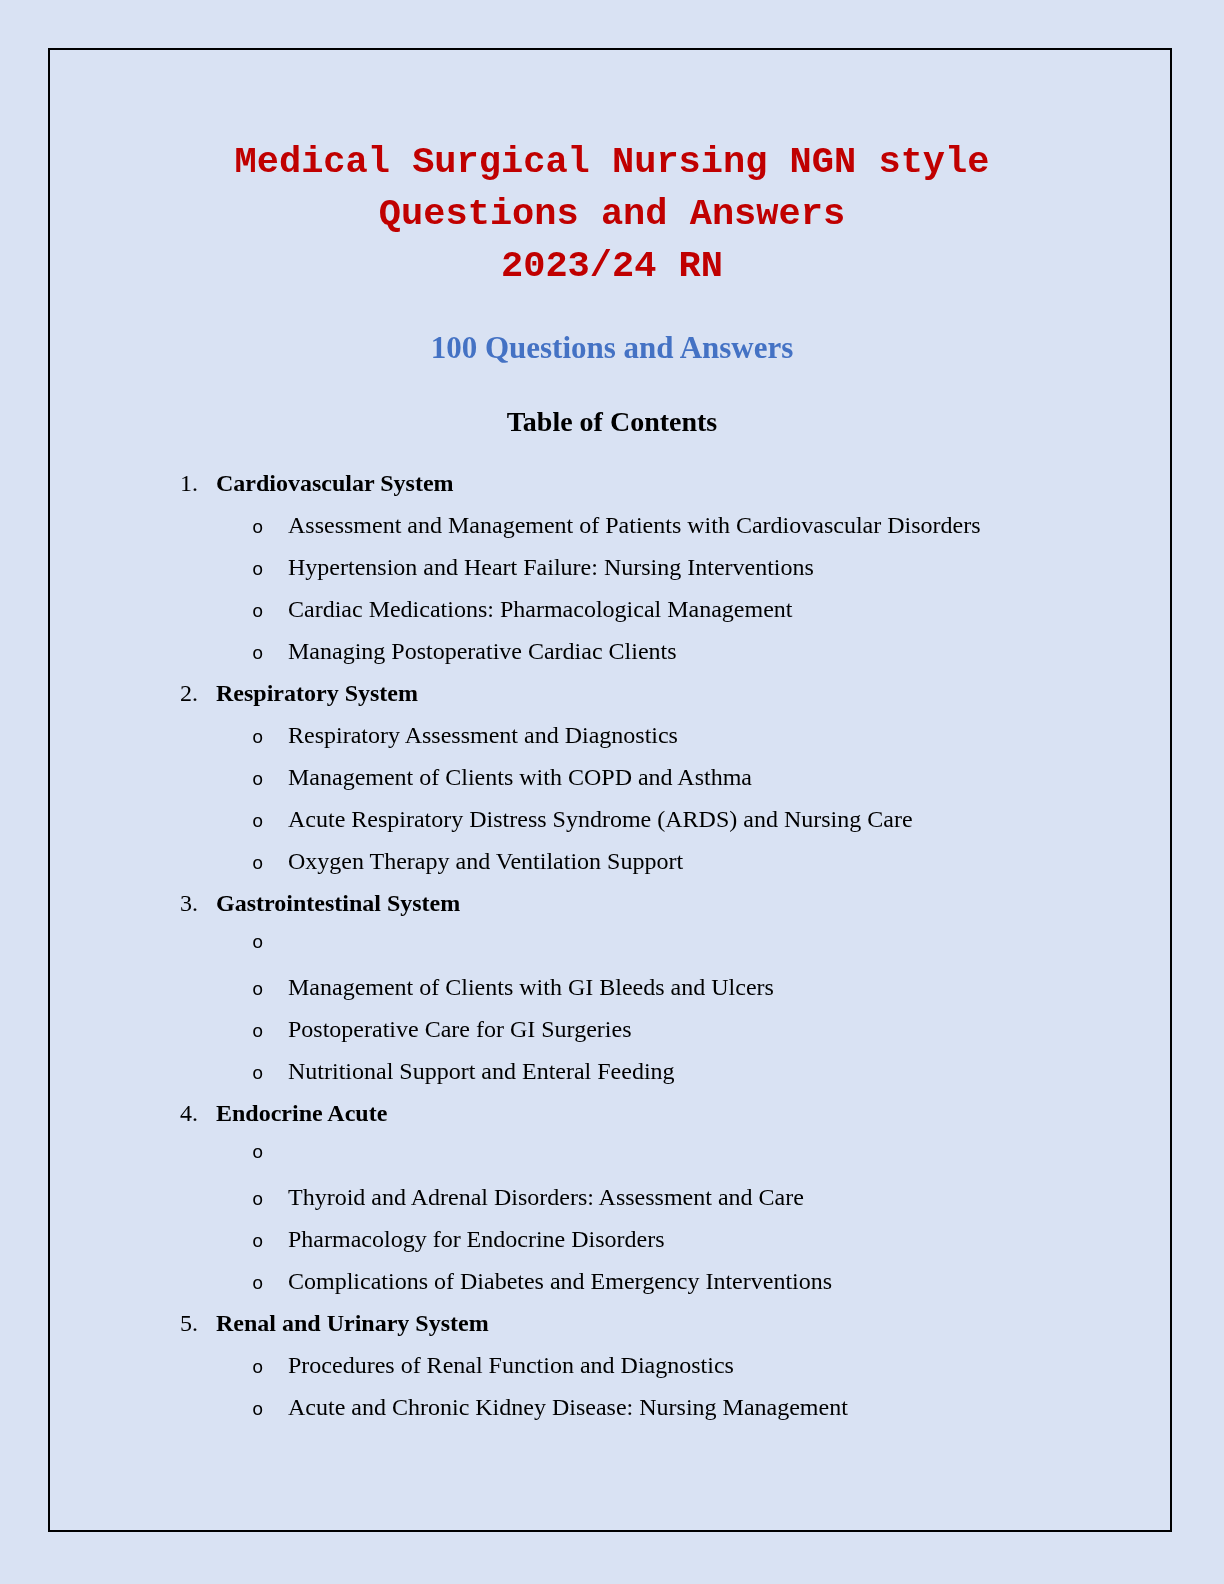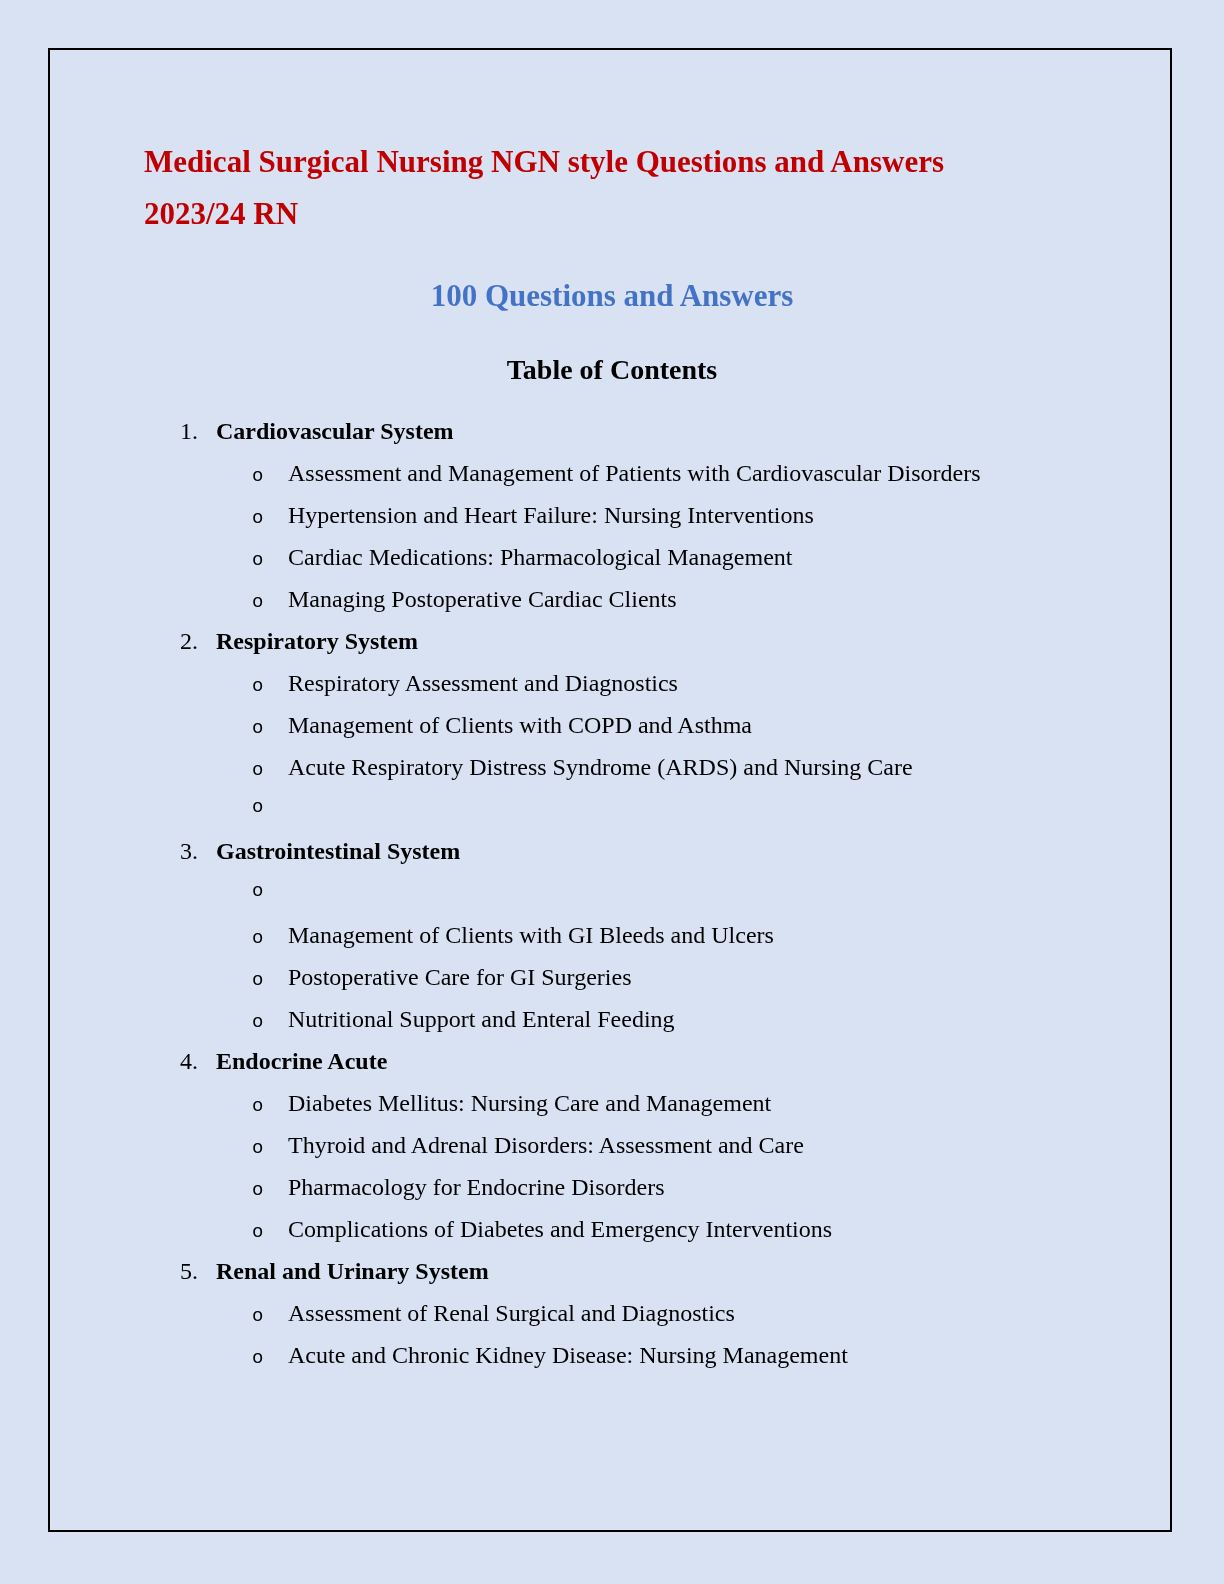--- a/index.html
+++ b/index.html
@@ -25,25 +25,26 @@
     box-sizing: border-box;
   }
   .content {
     position: absolute;
     left: 144px;
     top: 48px;
     width: 936px;
   }
   .doc-title {
     margin-top: 88px;
-    text-align: left;
+    text-align: center;
     color: #c00000;
     font-weight: bold;
-    font-size: 31px;
+    font-size: 37px;
     line-height: 52px;
+    font-family: Liberation Mono, monospace;
   }
   .doc-title .line2 {
     display: block;
   }
   .doc-subtitle {
     margin-top: 30px;
     text-align: center;
     color: #4472c4;
     font-weight: bold;
     font-size: 31px;
@@ -138,20 +139,21 @@
       <div class="toc-subitem-row">
         <span class="toc-bullet">o</span>
         <span class="toc-subitem-label">Management of Clients with COPD and Asthma</span>
       </div>
       <div class="toc-subitem-row">
         <span class="toc-bullet">o</span>
         <span class="toc-subitem-label">Acute Respiratory Distress Syndrome (ARDS) and Nursing Care</span>
       </div>
       <div class="toc-subitem-row">
         <span class="toc-bullet">o</span>
+        <span class="toc-subitem-label">Oxygen Therapy and Ventilation Support</span>
       </div>
       <div class="toc-section-row">
         <span class="toc-num">3.</span>
         <span class="toc-section-title">Gastrointestinal System</span>
       </div>
       <div class="toc-subitem-row">
         <span class="toc-bullet">o</span>
       </div>
       <div class="toc-subitem-row">
         <span class="toc-bullet">o</span>
@@ -164,40 +166,39 @@
       <div class="toc-subitem-row">
         <span class="toc-bullet">o</span>
         <span class="toc-subitem-label">Nutritional Support and Enteral Feeding</span>
       </div>
       <div class="toc-section-row">
         <span class="toc-num">4.</span>
         <span class="toc-section-title">Endocrine Acute</span>
       </div>
       <div class="toc-subitem-row">
         <span class="toc-bullet">o</span>
-        <span class="toc-subitem-label">Diabetes Mellitus: Nursing Care and Management</span>
       </div>
       <div class="toc-subitem-row">
         <span class="toc-bullet">o</span>
         <span class="toc-subitem-label">Thyroid and Adrenal Disorders: Assessment and Care</span>
       </div>
       <div class="toc-subitem-row">
         <span class="toc-bullet">o</span>
         <span class="toc-subitem-label">Pharmacology for Endocrine Disorders</span>
       </div>
       <div class="toc-subitem-row">
         <span class="toc-bullet">o</span>
         <span class="toc-subitem-label">Complications of Diabetes and Emergency Interventions</span>
       </div>
       <div class="toc-section-row">
         <span class="toc-num">5.</span>
         <span class="toc-section-title">Renal and Urinary System</span>
       </div>
       <div class="toc-subitem-row">
         <span class="toc-bullet">o</span>
-        <span class="toc-subitem-label">Assessment of Renal Surgical and Diagnostics</span>
+        <span class="toc-subitem-label">Procedures of Renal Function and Diagnostics</span>
       </div>
       <div class="toc-subitem-row">
         <span class="toc-bullet">o</span>
         <span class="toc-subitem-label">Acute and Chronic Kidney Disease: Nursing Management</span>
       </div>
     </div>
 </div>
 
 </body></html>

